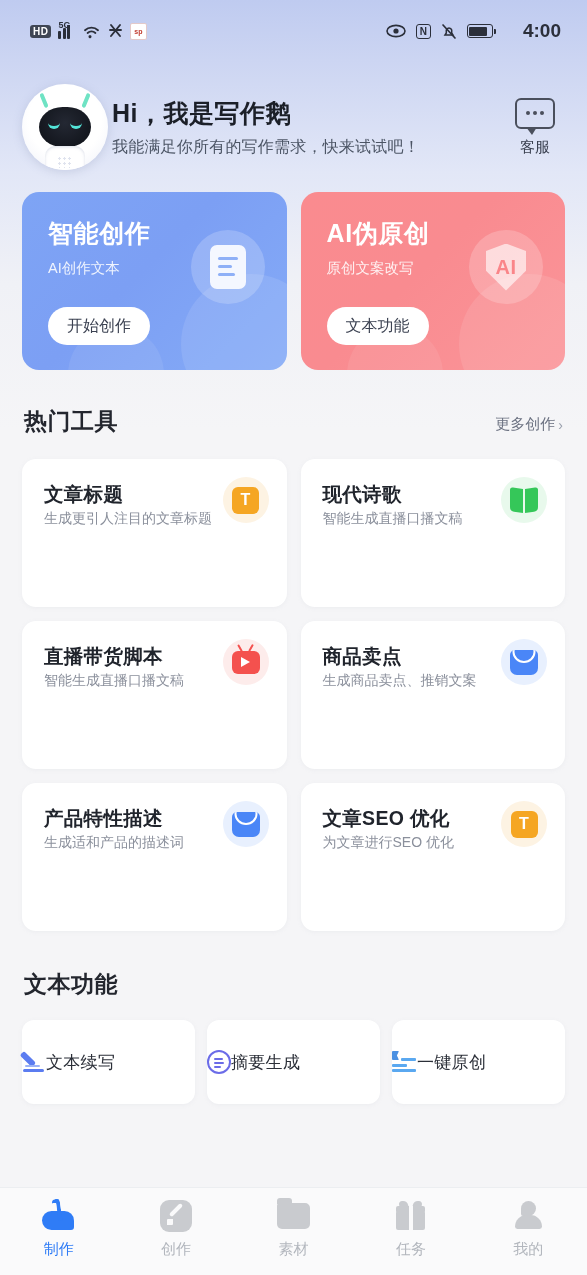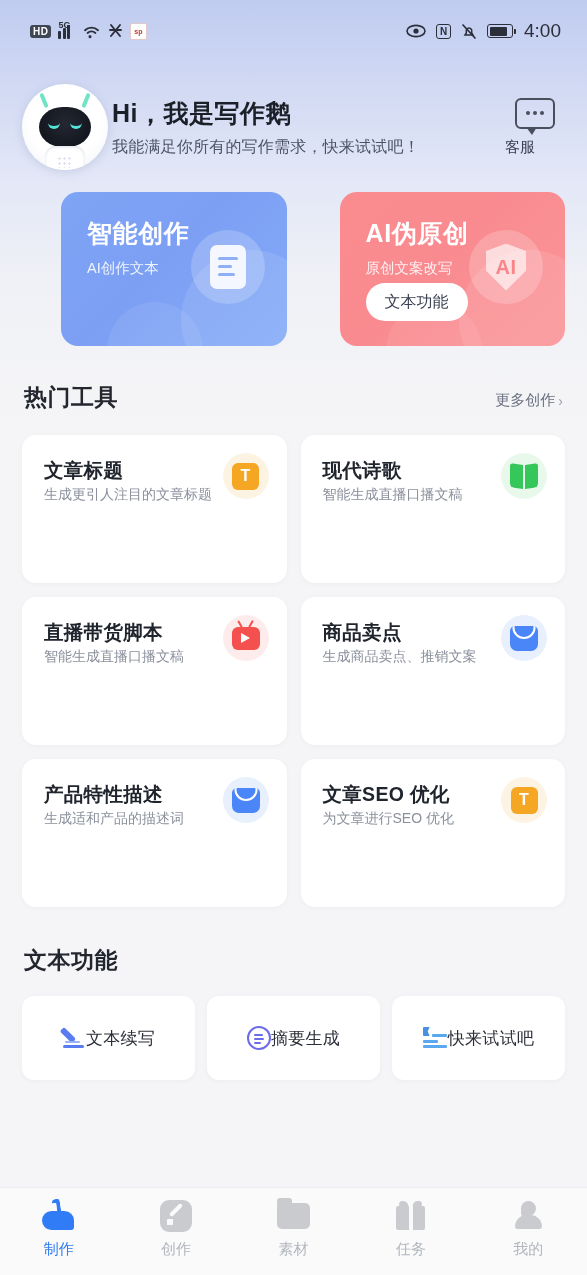--- a/index.html
+++ b/index.html
@@ -38,21 +38,21 @@
   .sig i:nth-child(2){ height:8px; }
   .sig i:nth-child(3){ height:11px; }
   .sig i:nth-child(4){ height:14px; }
   .g5{ font-size:9px; font-weight:bold; position:absolute; top:-4px; left:0; }
   .sb-ico{ display:flex; align-items:center; }
   .nfc{ border:1.6px solid #2b2f3a; border-radius:3px; width:15px; height:15px;
         font-size:10px; font-weight:bold; display:flex; align-items:center; justify-content:center; }
   .batt{ width:26px; height:14px; border:1.6px solid #2b2f3a; border-radius:3px; position:relative; padding:1.5px;}
   .batt::after{ content:""; position:absolute; right:-4px; top:4px; width:2px; height:5px; background:#2b2f3a; border-radius:0 1px 1px 0;}
   .batt i{ display:block; height:100%; width:82%; background:#2b2f3a; border-radius:1px; }
-  .clock{ font-size:19px; font-weight:400; margin-left:1px; }
+  .clock{ font-size:19px; font-weight:700; margin-left:20px; }
   .spro{ width:17px; height:17px; background:#fff; border:1px solid #e3c9c9; border-radius:2px;
          display:flex; align-items:center; justify-content:center; font-size:7px; color:#c0392b; font-weight:bold;}
 
   
   .greet{ display:flex; align-items:center; padding:22px 22px 0 22px; }
   .mascot{
     width:86px; height:86px; border-radius:50%; flex:0 0 86px; position:relative;
     background:radial-gradient(circle at 50% 42%, #ffffff 55%, #eef0f8 100%);
     box-shadow:0 2px 10px rgba(120,130,170,.25);
     overflow:hidden;
@@ -70,36 +70,35 @@
            width:40px; height:26px; background:#fff; border-radius:10px 10px 6px 6px;
            box-shadow:inset 0 1px 3px rgba(150,160,190,.35);}
   .m-dots{ position:absolute; bottom:4px; left:50%; transform:translateX(-50%);
            width:16px; height:12px;
            background-image:radial-gradient(#dfe3ee 1px, transparent 1.2px);
            background-size:5px 5px;}
 
   .greet-txt{ flex:1; margin-left:4px; }
   .greet-title{ font-size:25px; font-weight:bold; color:#1b1f28; letter-spacing:.5px; }
   .greet-sub{ font-size:16px; color:#4c5565; margin-top:7px; letter-spacing:.2px; }
-  .cs{ width:60px; text-align:left; flex:0 0 60px; }
+  .cs{ width:60px; text-align:center; flex:0 0 60px; }
   .cs-bubble{
     width:40px; height:31px; border:2.4px solid #4a4f5c; border-radius:6px; margin:0 auto;
     position:relative; display:flex; align-items:center; justify-content:center; gap:3px;
   }
   .cs-bubble span{ width:4px; height:4px; border-radius:50%; background:#4a4f5c; }
   .cs-bubble::after{ content:""; position:absolute; bottom:-8px; left:9px;
     border-left:6px solid transparent; border-right:5px solid transparent; border-top:8px solid #4a4f5c;}
   .cs-label{ font-size:15px; color:#3a4050; margin-top:9px; }
 
   
   .banners{ display:flex; gap:14px; padding:22px 22px 0 22px; }
   .banner{
-    flex:1; height:154px; border-radius:17px; position:relative; overflow:hidden;
+    flex:1; height:178px; border-radius:17px; position:relative; overflow:hidden;
     padding:25px 0 0 26px;
-    margin-left:39px;
   }
   .banner.blue{ background:linear-gradient(135deg,#7ea4f5 0%, #7c9ff4 45%, #85abf7 100%); }
   .banner.red{ background:linear-gradient(135deg,#fa8b8f 0%, #f98b90 45%, #fb9599 100%); }
   .banner .blob{ position:absolute; border-radius:50%; background:rgba(255,255,255,.10); }
   .banner .b1{ width:140px; height:140px; right:-34px; bottom:-44px; }
   .banner .b2{ width:96px; height:96px; left:46px; bottom:-52px; background:rgba(255,255,255,.08);}
   .b-title{ font-size:25px; font-weight:bold; color:#fff; letter-spacing:.6px; position:relative; z-index:2;}
   .b-sub{ font-size:14.5px; color:rgba(255,255,255,.88); margin-top:9px; position:relative; z-index:2;}
   .b-btn{
     position:absolute; left:26px; bottom:25px; z-index:3;
@@ -154,21 +153,21 @@
   .tv-ant.l{ left:7px; transform:rotate(-30deg);} .tv-ant.r{ right:7px; transform:rotate(30deg);}
   .bag{ width:28px; height:25px; background:#4a86f7; border-radius:5px 5px 7px 7px; position:relative; overflow:hidden;}
   .bag::after{ content:""; position:absolute; top:-9px; left:50%; transform:translateX(-50%);
     width:19px; height:18px; border:2.6px solid #fff; border-radius:50%; background:transparent;}
 
   
   .tf-head{ padding:38px 24px 0 24px; }
   .tf-row{ display:flex; gap:12px; padding:20px 22px 0 22px; }
   .tf{
     flex:1; background:#fff; border-radius:12px; height:84px;
-    display:flex; align-items:center; justify-content:center; 
+    display:flex; align-items:center; 
     box-shadow:0 1px 4px rgba(160,165,180,.10);
   }
   .tf-label{ font-size:17px; color:#2b2f38; letter-spacing:.3px; }
   .pencil{ width:24px; height:24px; position:relative; }
   .pencil::before{ content:""; position:absolute; left:2px; top:1px; width:17px; height:6px;
     background:#5b7cf0; border-radius:2px; transform:rotate(45deg); transform-origin:left top;}
   .pencil-line{ position:absolute; left:1px; bottom:2px; width:21px; height:3px; background:#5b7cf0; border-radius:2px;}
   .pencil-line2{ position:absolute; left:3px; bottom:7px; width:15px; height:2.4px; background:#9bb2f6; border-radius:2px;}
   .circ{ width:24px; height:24px; border:2.3px solid #6b6ce8; border-radius:50%; position:relative;}
   .circ i{ position:absolute; left:5px; height:2.1px; background:#6b6ce8; border-radius:1px; display:block;}
@@ -303,20 +302,21 @@
         <div class="blob b2"></div>
       <div class="b-title">智能创作</div>
       <div class="b-sub">AI创作文本</div>
       <div class="b-icon">
         <div class="doc-ico">
             <i></i>
             <i></i>
             <i></i>
           </div>
       </div>
+      <div class="b-btn">开始创作</div>
     </div>
     <div class="banner red">
       <div class="blob b1"></div>
         <div class="blob b2"></div>
       <div class="b-title">AI伪原创</div>
       <div class="b-sub">原创文案改写</div>
       <div class="b-icon">
         <div class="shield">AI</div>
       </div>
       <div class="b-btn">文本功能</div>
@@ -405,21 +405,21 @@
       <span class="tf-label">摘要生成</span>
     </div>
     <div class="tf">
       <span class="list">
         <span class="list-flag"></span>
           <i></i>
           <i></i>
           <i></i>
           <i></i>
       </span>
-      <span class="tf-label">快来试试吧</span>
+      <span class="tf-label">一键原创</span>
     </div>
   </div>
 
   <div class="bottomnav">
     <div class="nav active">
       <span class="nav-ico">
         <span class="swan">
             <span class="swan-body"></span>
             <span class="swan-neck"></span>
           </span>

